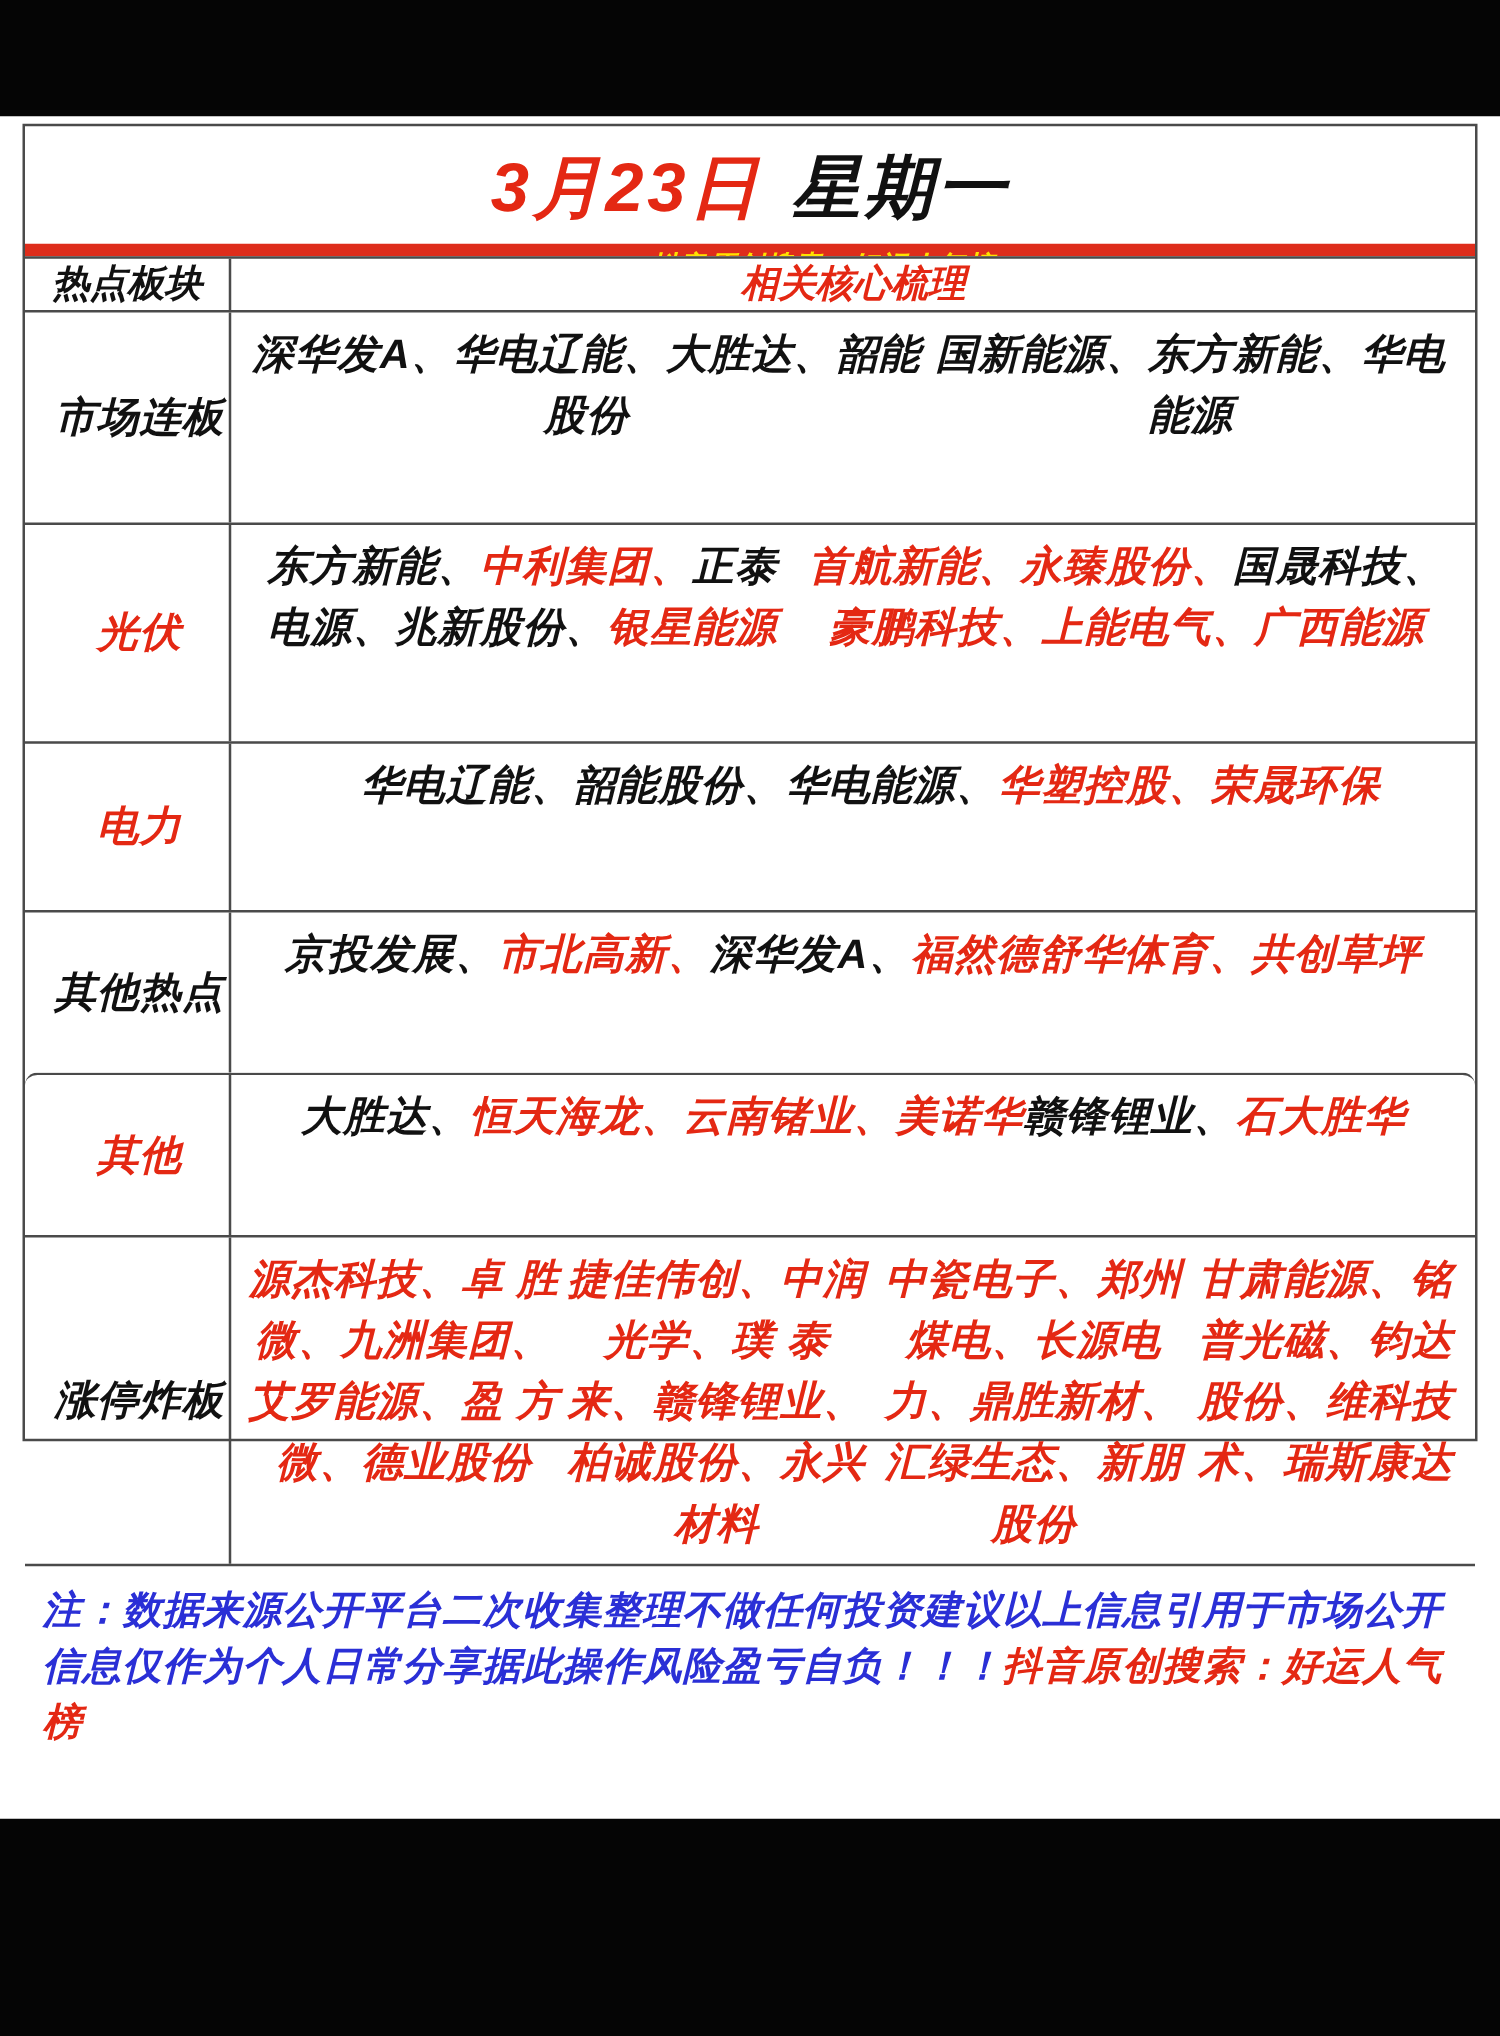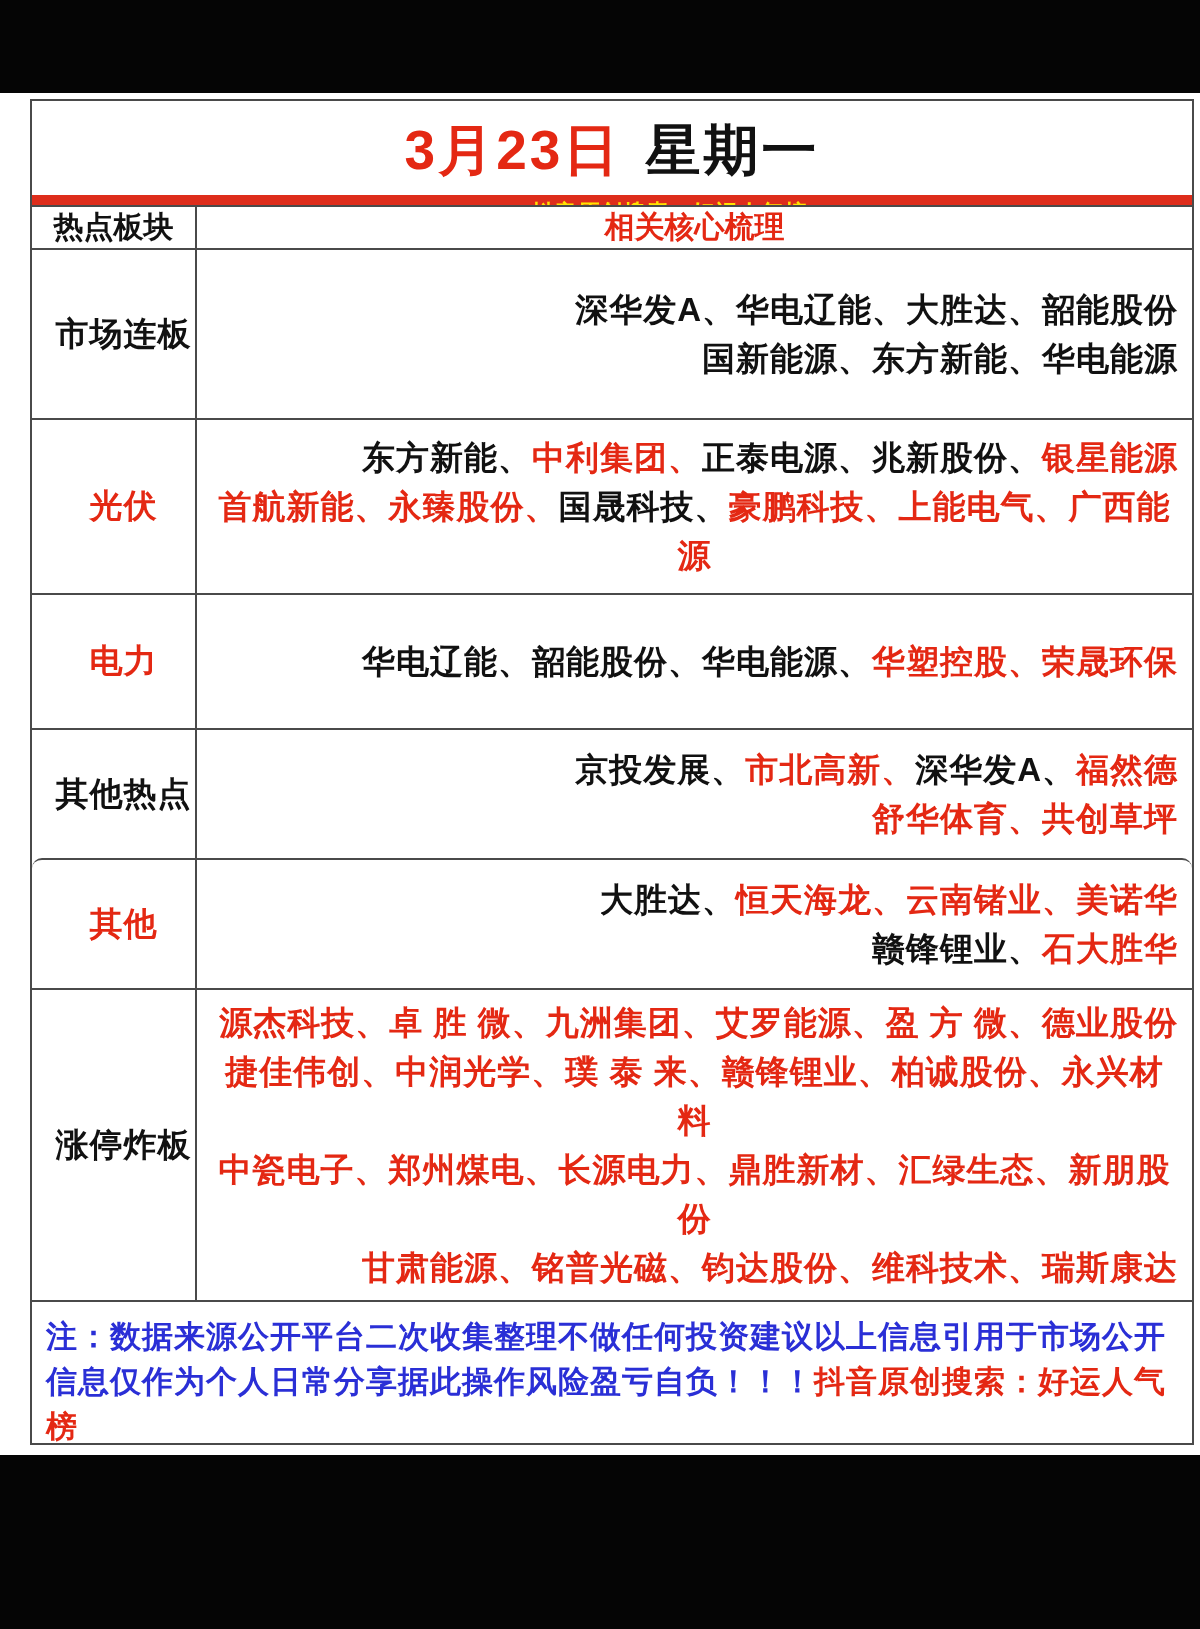--- a/index.html
+++ b/index.html
@@ -15,24 +15,24 @@
     --blue:#2a2fd6;
     --banner-bg:#de2d1b;
     --banner-text:#ffe300;
     --line:#4a4a4a;
   }
   .card {
     position:absolute; left:0; top:93px; width:1200px; height:1362px;
     background:#ffffff;
   }
   .frame {
-    position:absolute; left:30px; top:6px; width:1164px; height:1346px;
+    position:absolute; left:18px; top:6px; width:1164px; height:1054px;
     border:2px solid var(--line);
     background:#fff;
-    display:flex; flex-direction:column;
+    display:flex; flex-direction:column;font-style:italic;
   }
   .title-block { text-align:center; padding-top:18px; padding-bottom:14px; }
   .title-line { font-size:55px; line-height:62px; letter-spacing:3px; color:var(--ink); }
   .title-line .weekday { margin-left:24px; }
   .subtitle { font-size:52px; line-height:60px; margin-top:14px; letter-spacing:4px; }
   .red { color:var(--red); }
   .blk { color:var(--ink); }
   .blue { color:var(--blue); }
   .banner {
     background:var(--banner-bg);
@@ -57,22 +57,22 @@
   .trow:nth-child(3){ min-height:135px;gap:28px; }
   .trow:nth-child(4){ min-height:130px; }
   .trow:nth-child(5){ min-height:130px;border-radius:10px; }
   .trow:nth-child(6){ min-height:230px; }
   .tlabel {
     flex:0 0 165px; border-right:2px solid var(--line);
     display:flex; align-items:center; justify-content:center;
     font-size:33px; letter-spacing:1px;padding-left:20px;
   }
   .tcontent {
-    flex:1; display:flex; flex-direction:column;
-    align-items:flex-end; justify-content:center;
+    flex:1; display:flex; flex-direction:row;
+    align-items:flex-start; justify-content:center;
     padding:8px 14px;
   }
   .tline { font-size:33px; line-height:49px; text-align:center; letter-spacing:1px; }
   .note {
     flex:1;
     border-top:2px solid var(--line);
     padding:12px 14px 8px 14px;
     font-size:31px; line-height:45px;
     text-align:left;
     letter-spacing:1px;

